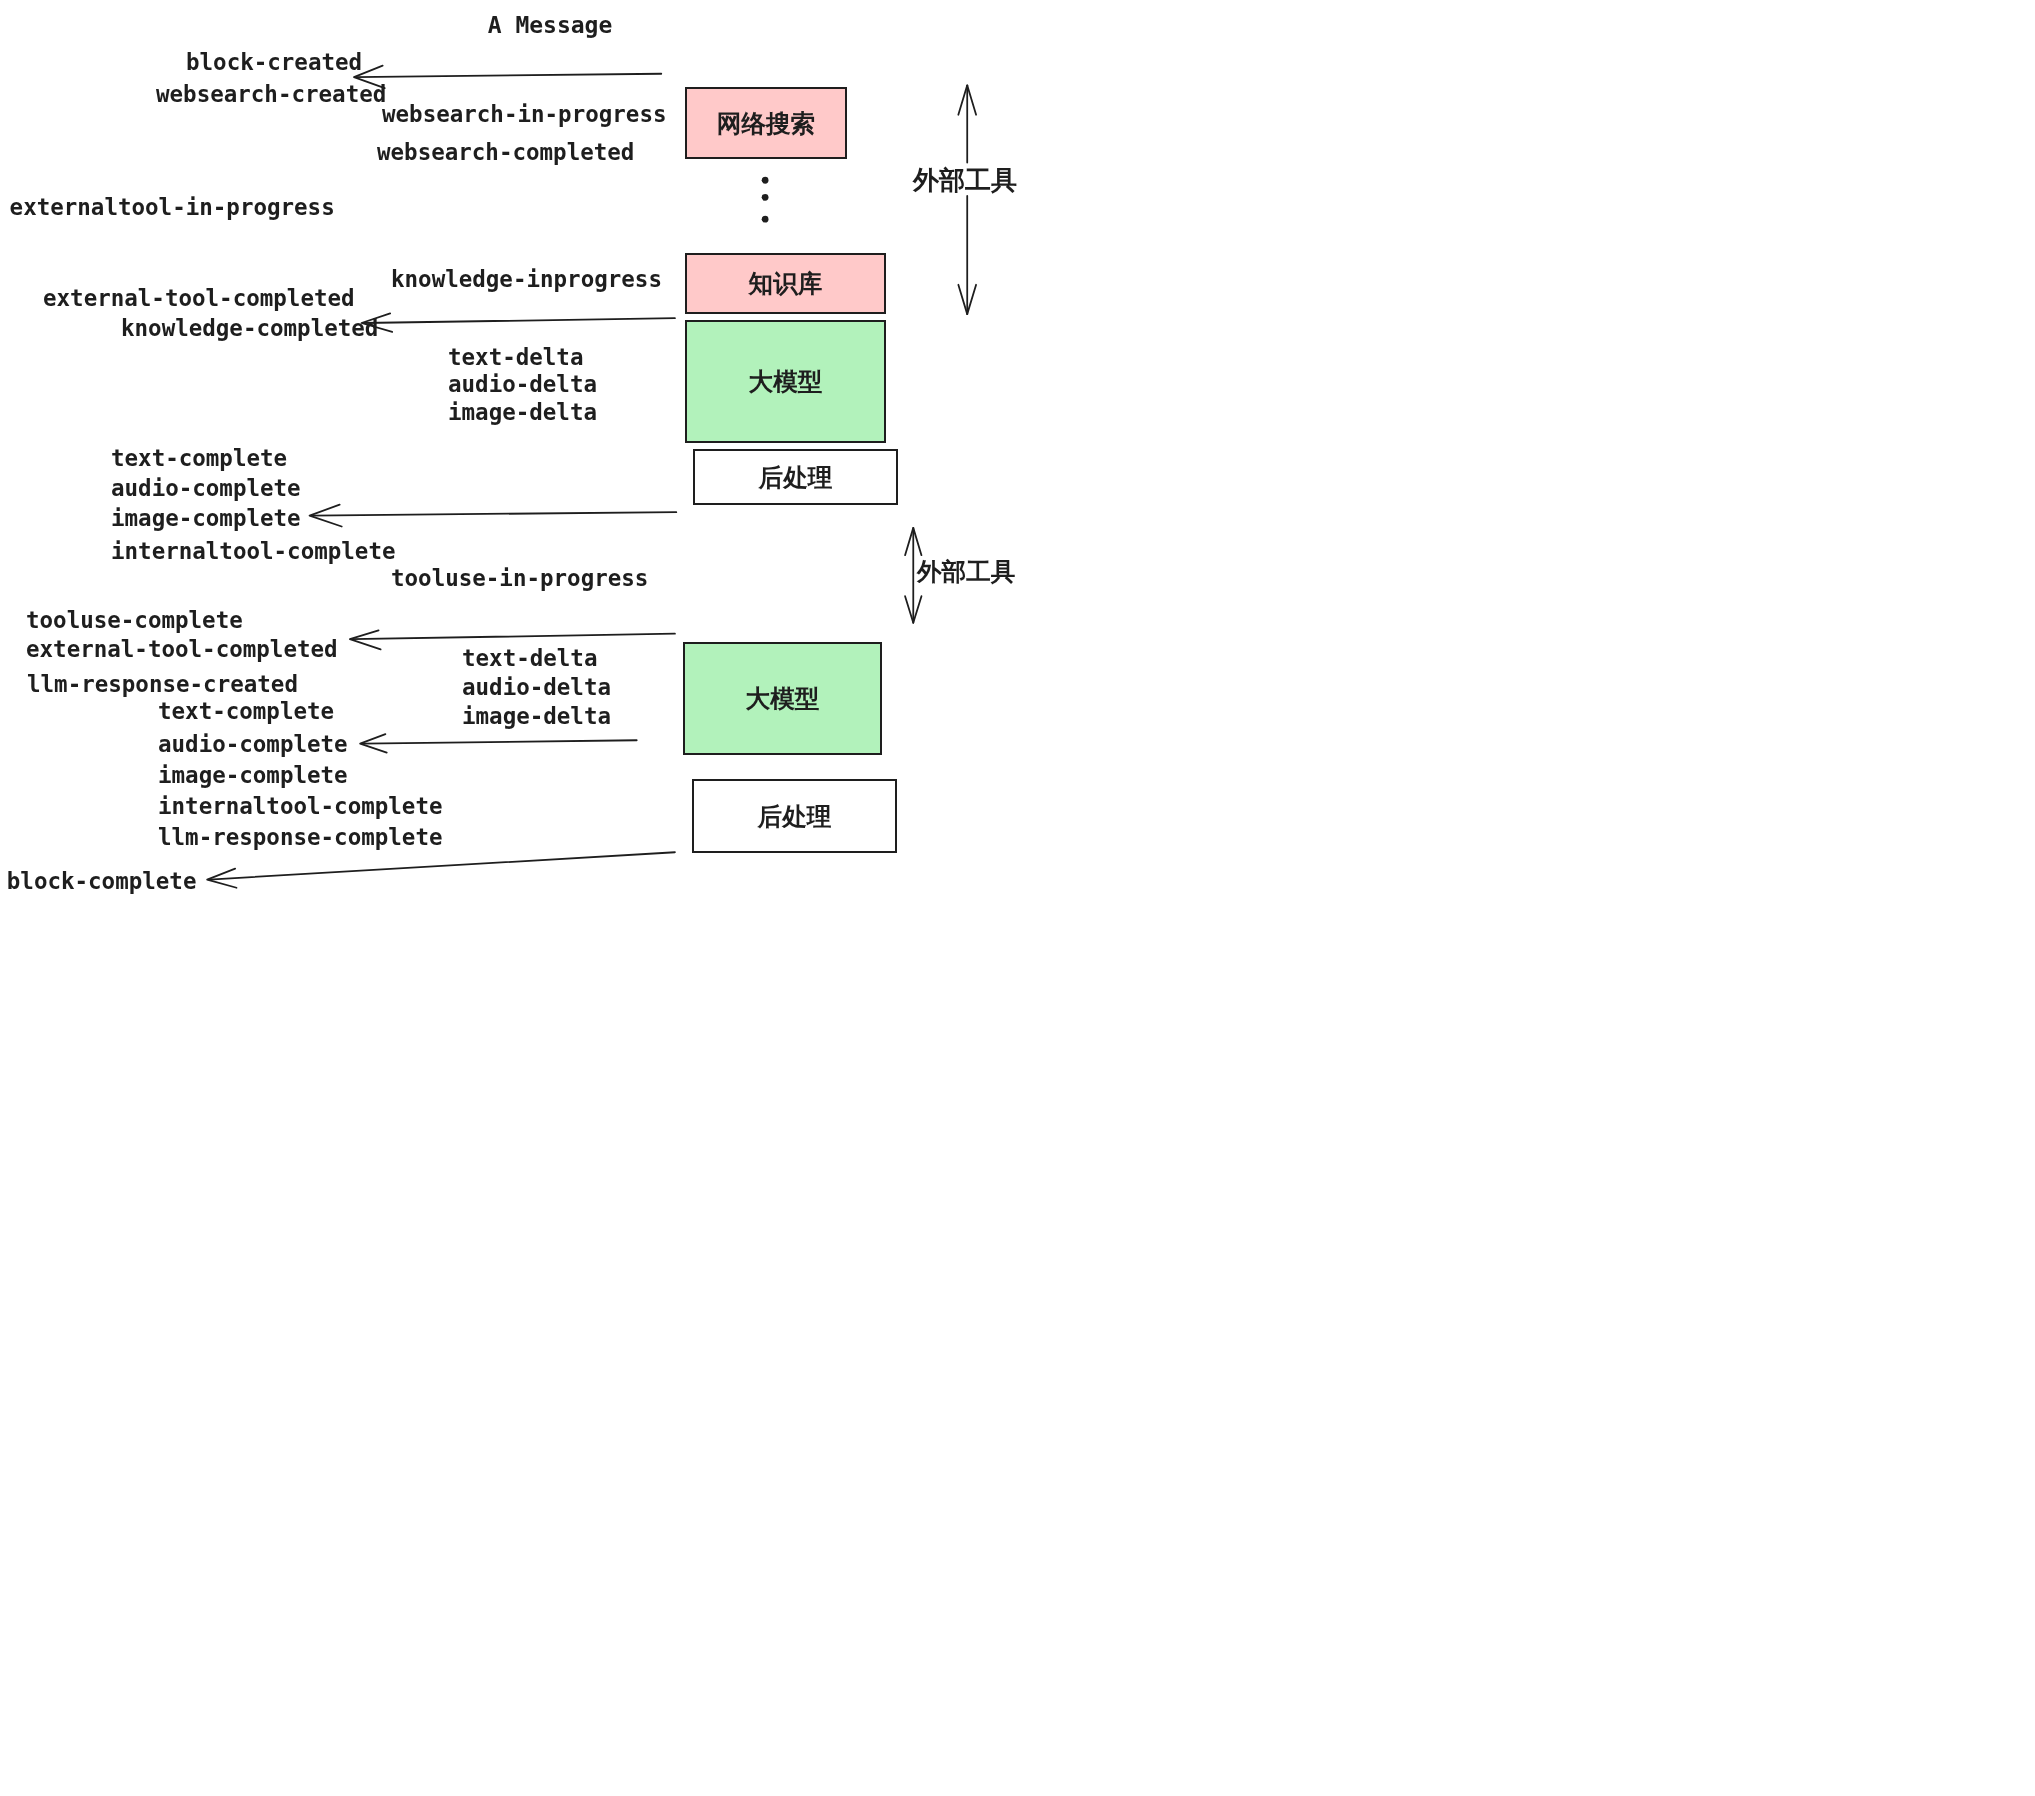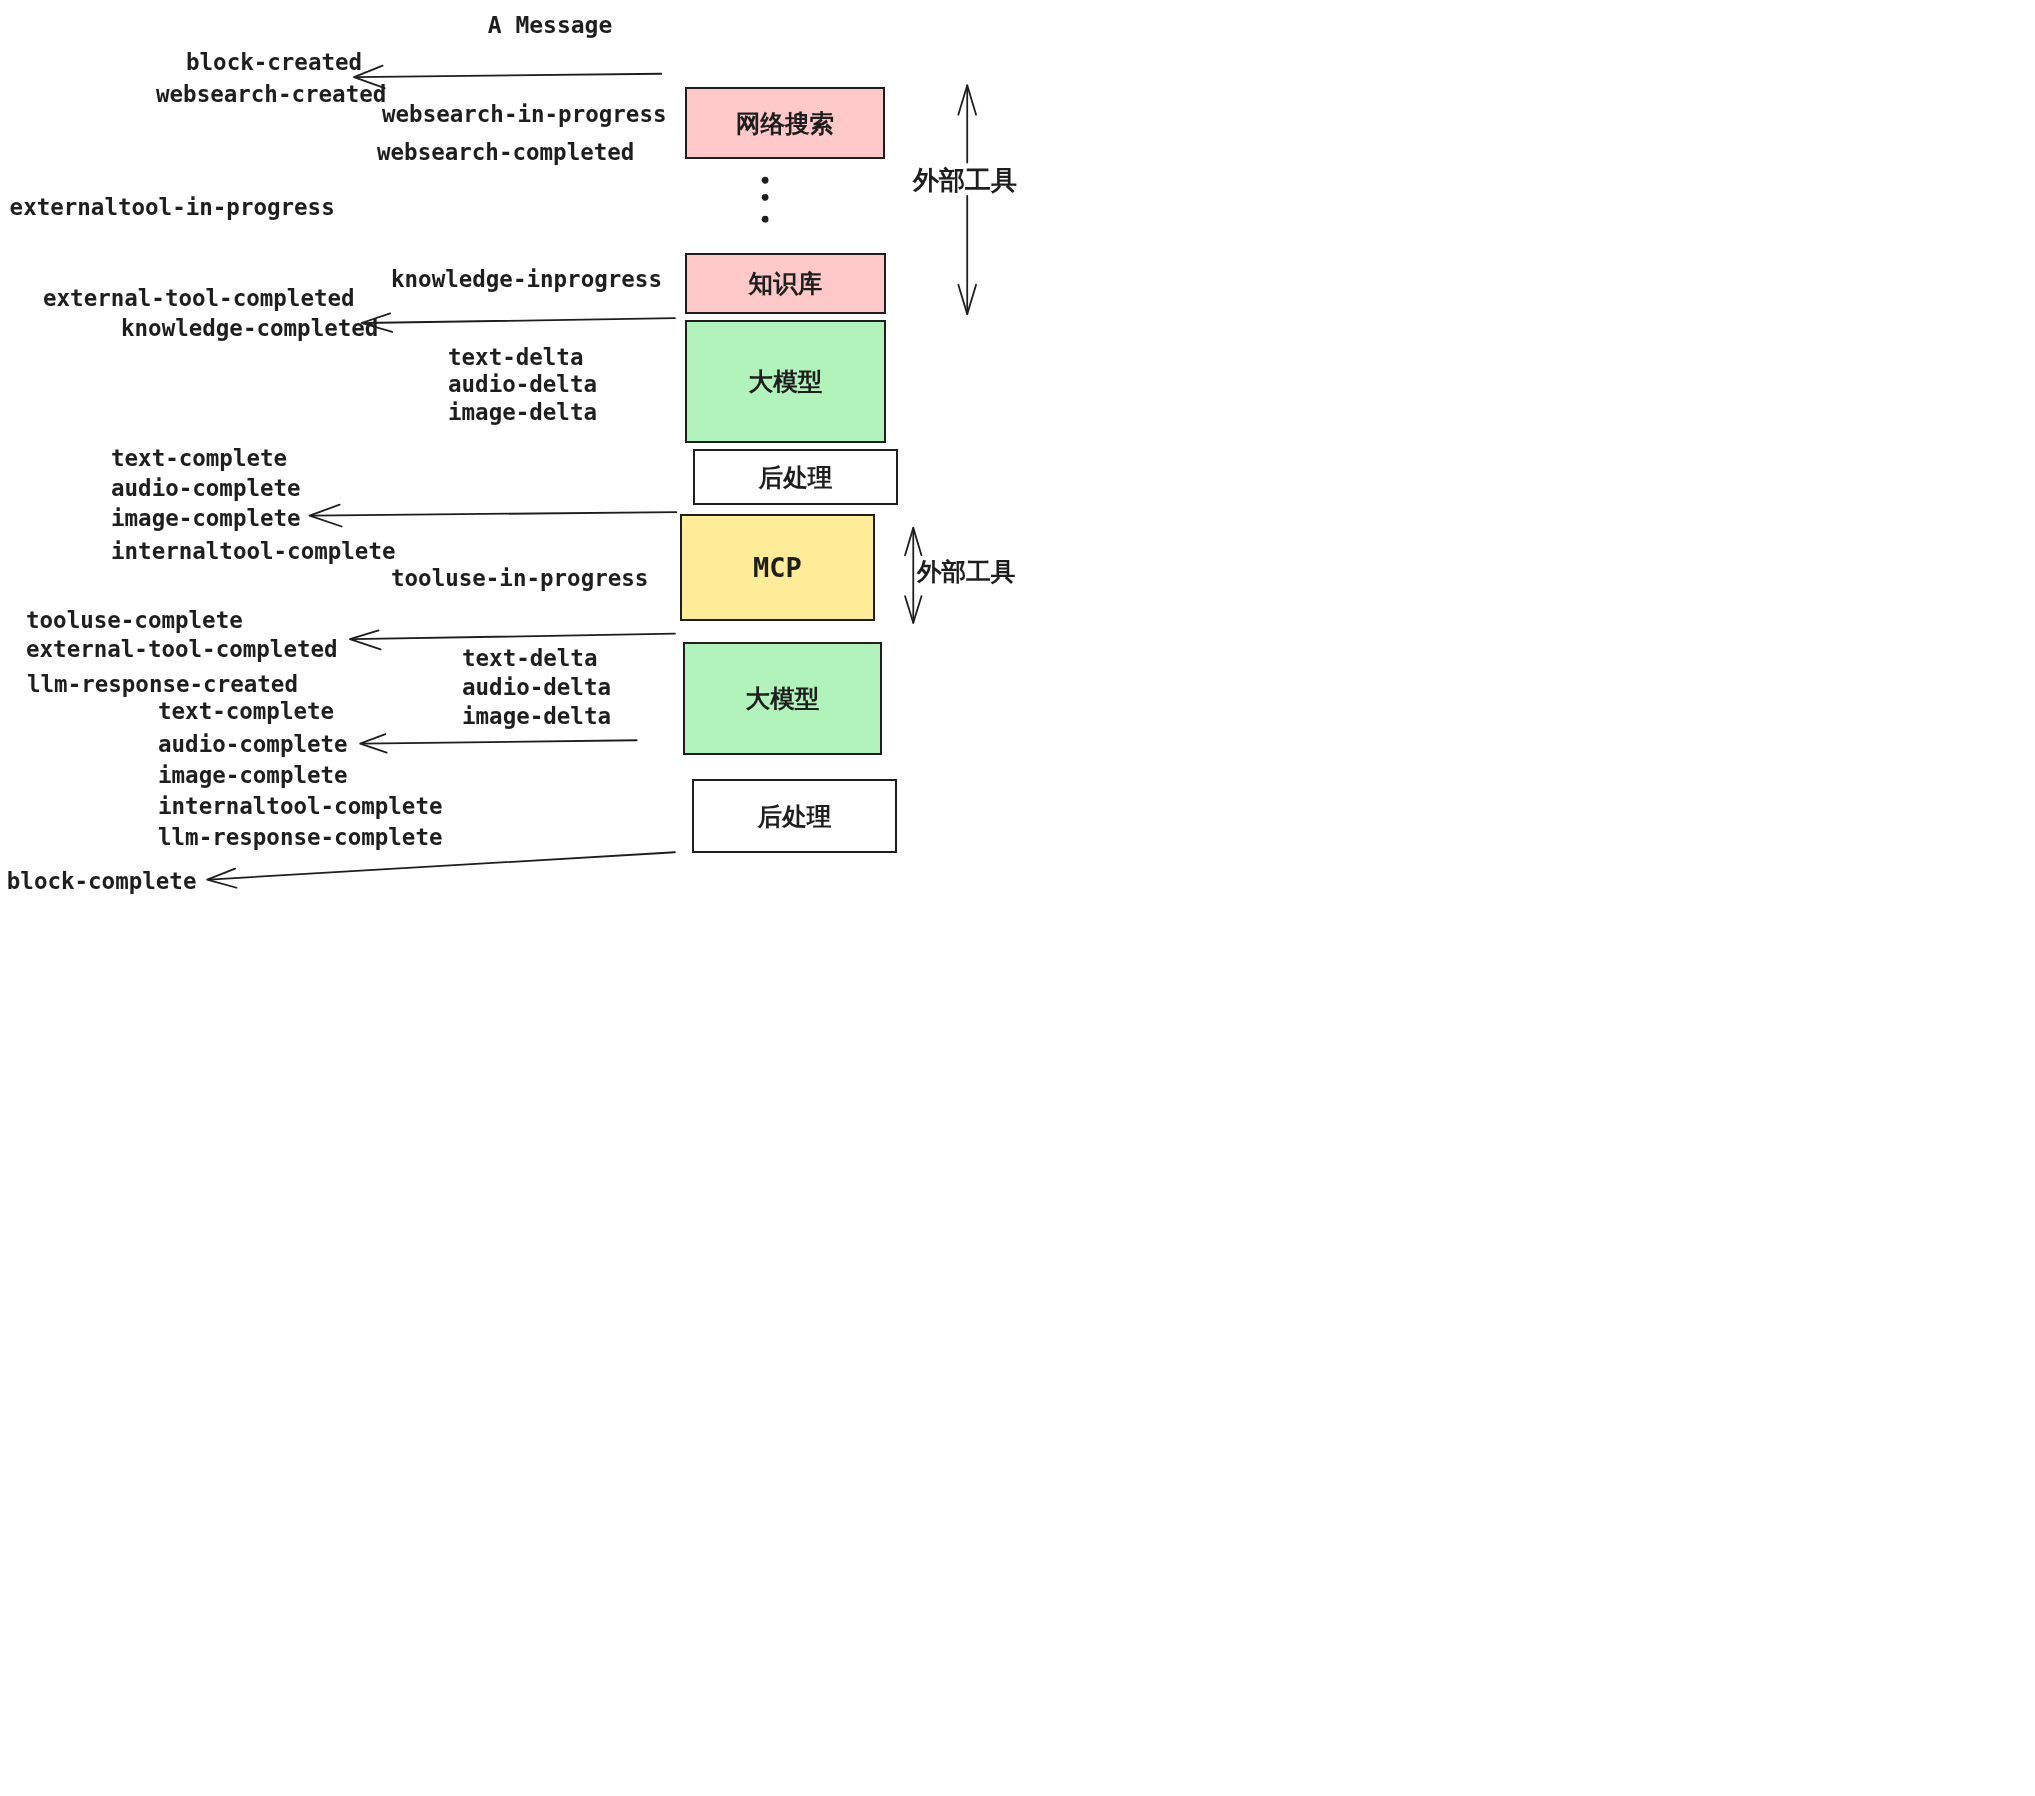--- a/index.html
+++ b/index.html
@@ -59,34 +59,31 @@
     <path d="M1325,813 L1337,773 L1349,813"></path>
     <path d="M1325,873 L1337,912 L1349,873"></path>
 
     <circle cx="1120" cy="264" r="5"></circle>
     <circle cx="1120" cy="289" r="5"></circle>
     <circle cx="1120" cy="321" r="5"></circle>
   </svg>
 
   <div class="title">A Message</div>
 
-  <div class="box fill-pink" style="left:685px;top:87px;width:200px;height:72px;">
+  <div class="box fill-pink" style="left:685px;top:87px;width:162px;height:72px;">
     <span class="box-label">网络搜索</span>
   </div>
   <div class="box fill-pink" style="left:685px;top:253px;width:201px;height:61px;">
     <span class="box-label">知识库</span>
   </div>
   <div class="box fill-green" style="left:685px;top:320px;width:201px;height:123px;">
     <span class="box-label">大模型</span>
   </div>
   <div class="box fill-white" style="left:693px;top:449px;width:205px;height:56px;">
     <span class="box-label">后处理</span>
-  </div>
-  <div class="box fill-yellow" style="left:680px;top:514px;width:195px;height:107px;">
-    <span class="box-label mono-label">MCP</span>
   </div>
   <div class="box fill-green" style="left:683px;top:642px;width:199px;height:113px;">
     <span class="box-label">大模型</span>
   </div>
   <div class="box fill-white" style="left:692px;top:779px;width:205px;height:74px;">
     <span class="box-label">后处理</span>
   </div>
 
   <div class="side-label" id="side1">外部工具</div>
   <div class="side-label" id="side2">外部工具</div>

